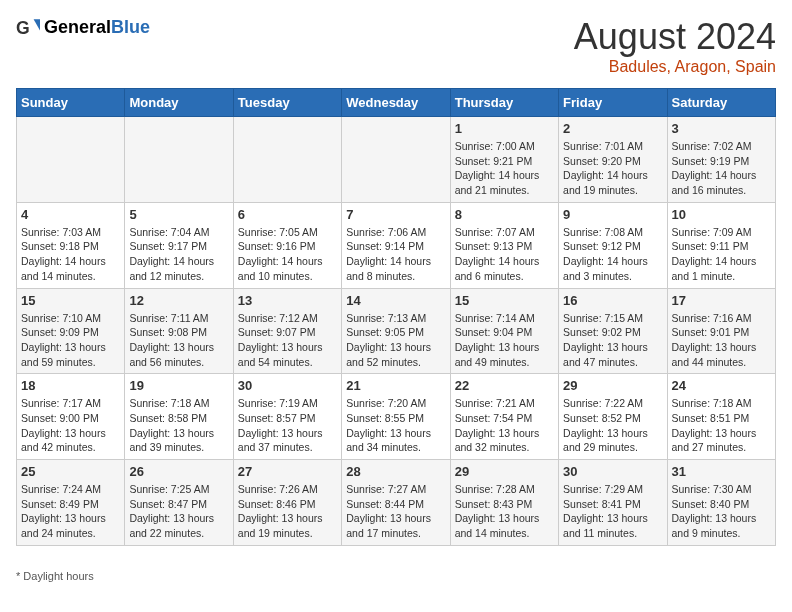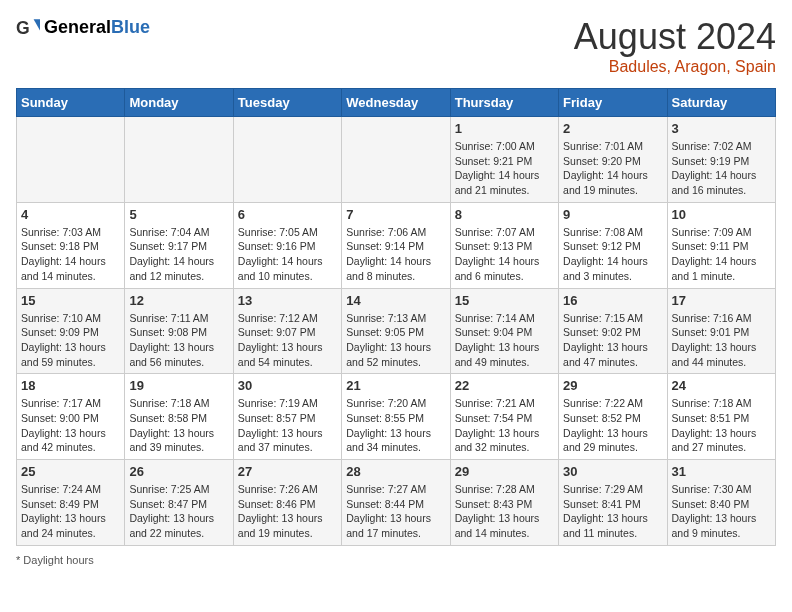--- a/index.html
+++ b/index.html
@@ -74,21 +74,21 @@
     }
     .day-info {
       color: #333;
       font-size: 10.5px;
       line-height: 1.4;
     }
     .empty-cell {
       background-color: #f5f5f5;
     }
     .footer-note {
-      margin-top: 8px;
+      margin-top: 24px;
       font-size: 11px;
       color: #555;
     }
   </style>
 </head>
 <body>
 
 <div class="header-area">
   <div class="logo">
     <svg class="logo-icon" viewBox="0 0 30 30" xmlns="http://www.w3.org/2000/svg">

